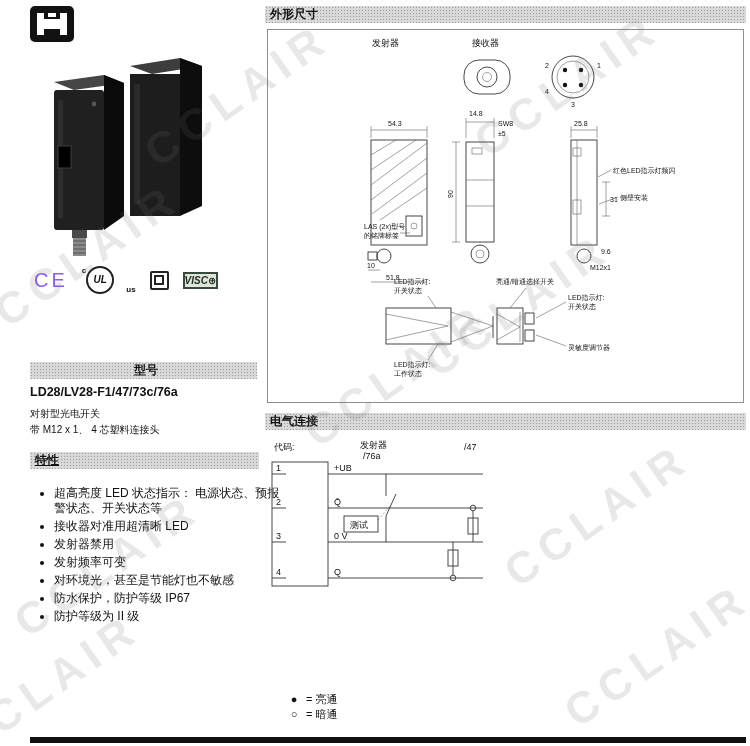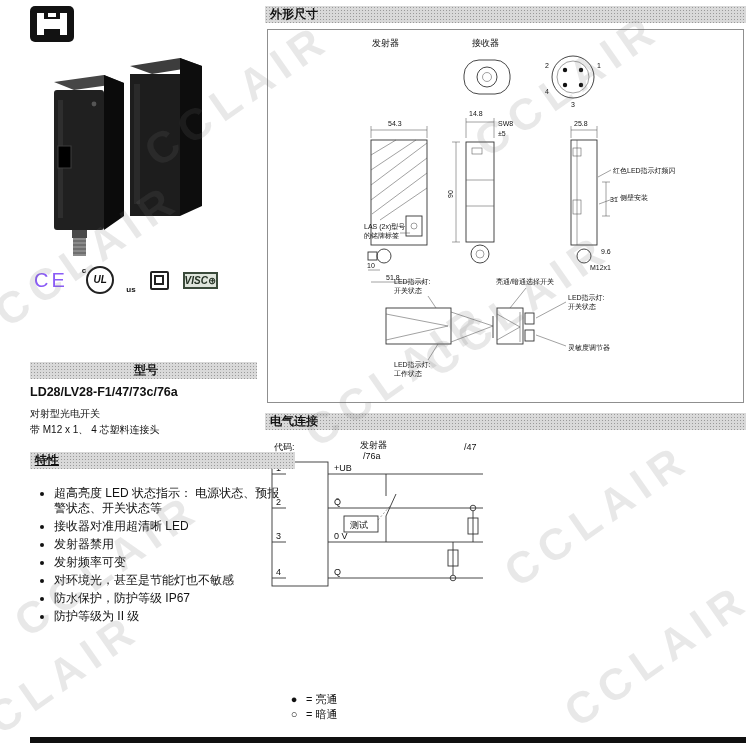--- a/index.html
+++ b/index.html
@@ -100,21 +100,21 @@
     <span class="visco">VISC⊕</span>
   </div>
 
   <div class="sec-bar" style="left:30px;top:362px;width:227px;text-align:center;">
     <span>型号</span>
   </div>
   <div class="model-name">LD28/LV28-F1/47/73c/76a</div>
   <div class="model-desc" style="top:406px;">对射型光电开关</div>
   <div class="model-desc" style="top:422px;">带 M12 x 1、 4 芯塑料连接头</div>
 
-  <div class="sec-bar" style="left:30px;top:452px;width:265px;text-decoration:underline;">
+  <div class="sec-bar" style="left:30px;top:452px;width:229px;text-decoration:underline;">
     <span>特性</span>
   </div>
   <ul class="features">
     <li>超高亮度 LED 状态指示： 电源状态、预报警状态、开关状态等</li>
     <li>接收器对准用超清晰 LED</li>
     <li>发射器禁用</li>
     <li>发射频率可变</li>
     <li>对环境光，甚至是节能灯也不敏感</li>
     <li>防水保护，防护等级 IP67</li>
     <li>防护等级为 II 级</li>

